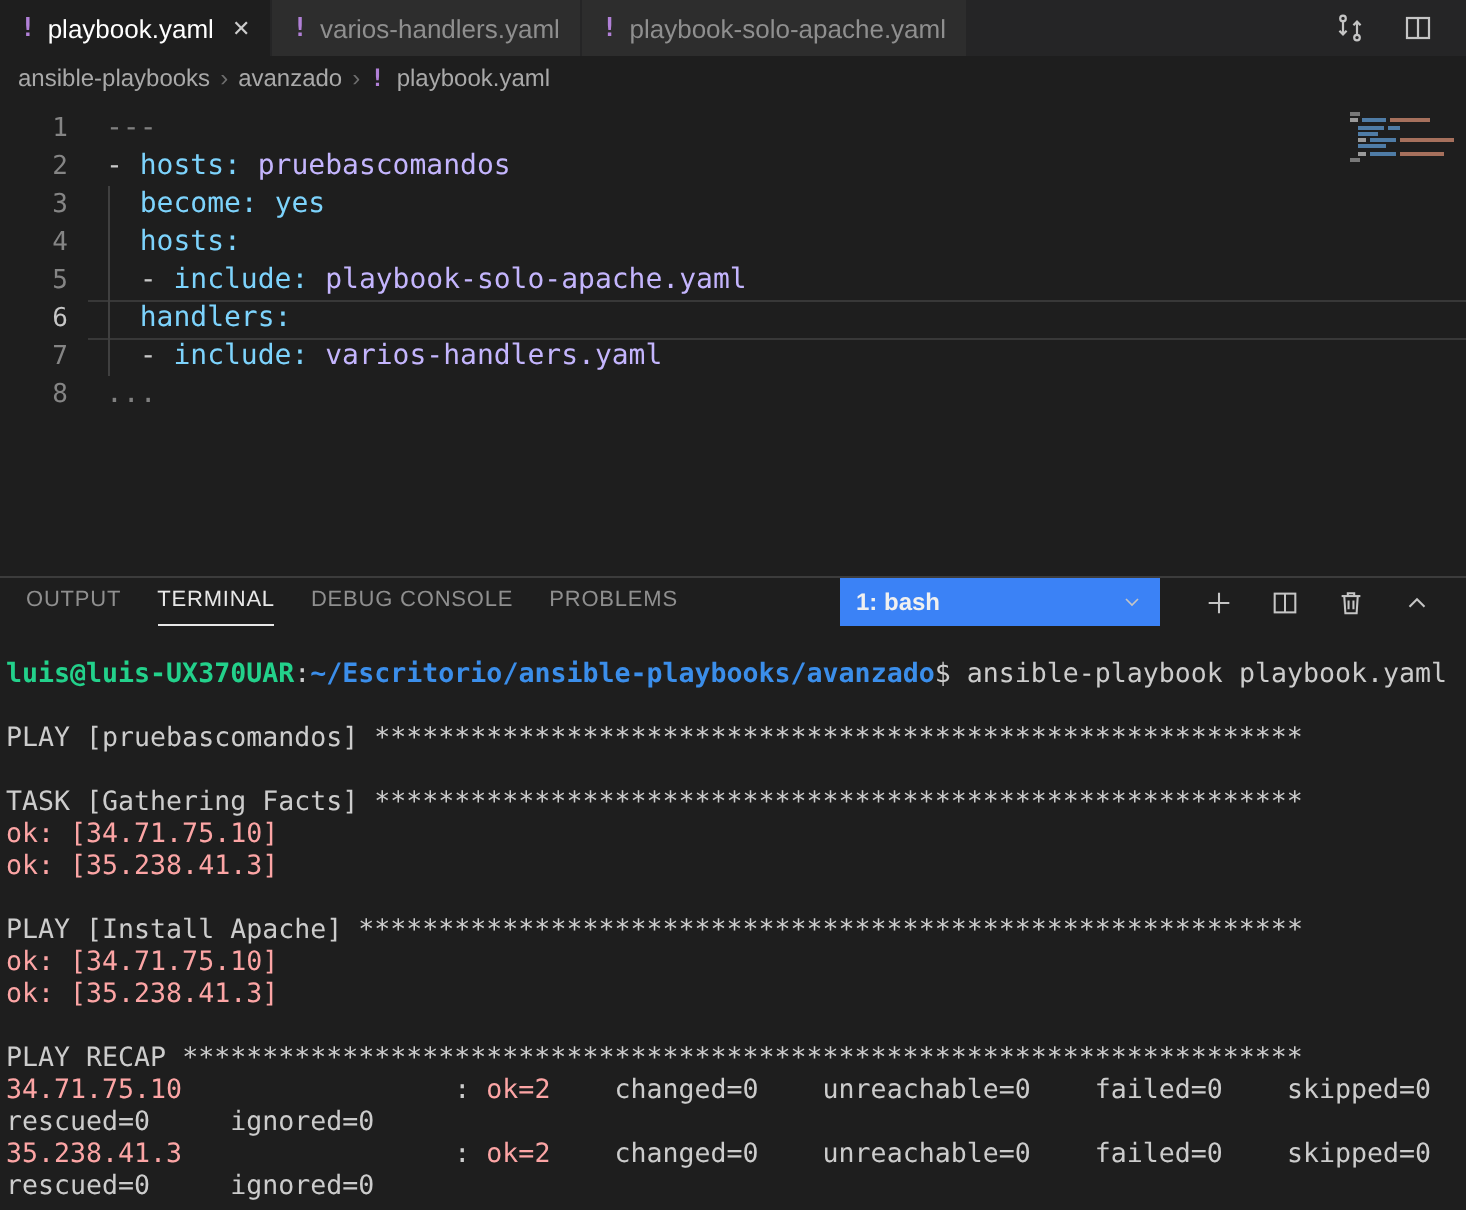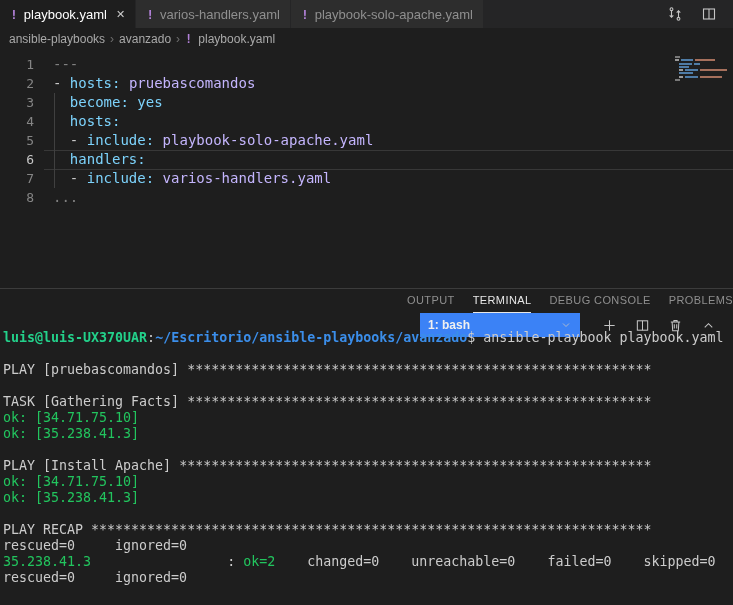--- a/index.html
+++ b/index.html
@@ -40,27 +40,27 @@
   .minimap { position:absolute; left:675px; top:6px; width:56px; }
   .mm-row { position:relative; height:3.3px; }
   .mm-bar { position:absolute; top:0; height:2px; }
 
   
   .c-key   { color:#7dd3fc; }
   .c-string{ color:#c4b5fd; }
   .c-punct { color:#c8c8c8; }
   .c-gray  { color:#808080; }
   .c-plain { color:#cccccc; }
-  .c-green { color:#22c55e; }
+  .c-green { color:#fca5a5; }
   .c-pgreen{ color:#23d18b; font-weight:bold; }
   .c-pblue { color:#3b8eea; font-weight:bold; }
 
   
   .panel { height:317px; border-top:1px solid #3c3c3c; background:#1e1e1e; }
-  .panel-header { display:flex; height:34px; align-items:flex-end; justify-content:space-between;flex-direction:column; }
+  .panel-header { display:flex; height:34px; align-items:flex-start; justify-content:space-between; }
   .panel-tabs { display:flex; gap:18px; padding-left:13px; }
   .panel-tab { font-size:11px; letter-spacing:.4px; color:#8f8f8f; cursor:pointer;
                padding:5px 0 6px; border-bottom:1px solid transparent; }
   .panel-tab.active { color:#e7e7e7; border-bottom-color:#e7e7e7; }
   .panel-right { display:flex; align-items:center; gap:9px; padding-right:13px; }
   .shell-select { display:flex; width:160px; height:24px; background:#3b82f6; align-items:center;
                   justify-content:space-between; padding:0 8px; font-size:12px; color:#f0f0f0;
                   margin-right:8px; cursor:pointer;font-weight:bold; }
   .panel-icon { display:flex; width:24px; height:24px; align-items:center; justify-content:center; cursor:pointer; }
 
@@ -224,19 +224,20 @@
         <div>&nbsp;</div>
         <div><span class="c-plain">TASK [Gathering Facts] </span><span class="c-plain">**********************************************************</span></div>
         <div><span class="c-green">ok: [34.71.75.10]</span></div>
         <div><span class="c-green">ok: [35.238.41.3]</span></div>
         <div>&nbsp;</div>
         <div><span class="c-plain">PLAY [Install Apache] </span><span class="c-plain">***********************************************************</span></div>
         <div><span class="c-green">ok: [34.71.75.10]</span></div>
         <div><span class="c-green">ok: [35.238.41.3]</span></div>
         <div>&nbsp;</div>
         <div><span class="c-plain">PLAY RECAP </span><span class="c-plain">**********************************************************************</span></div>
+        <div><span class="c-green">34.71.75.10</span><span class="c-plain">                 : </span><span class="c-green">ok=2</span><span class="c-plain">    changed=0    unreachable=0    failed=0    skipped=0</span></div>
         <div><span class="c-plain">rescued=0     ignored=0</span></div>
         <div><span class="c-green">35.238.41.3</span><span class="c-plain">                 : </span><span class="c-green">ok=2</span><span class="c-plain">    changed=0    unreachable=0    failed=0    skipped=0</span></div>
         <div><span class="c-plain">rescued=0     ignored=0</span></div>
       </div>
   </div>
 
 </div>
 
 </body></html>

